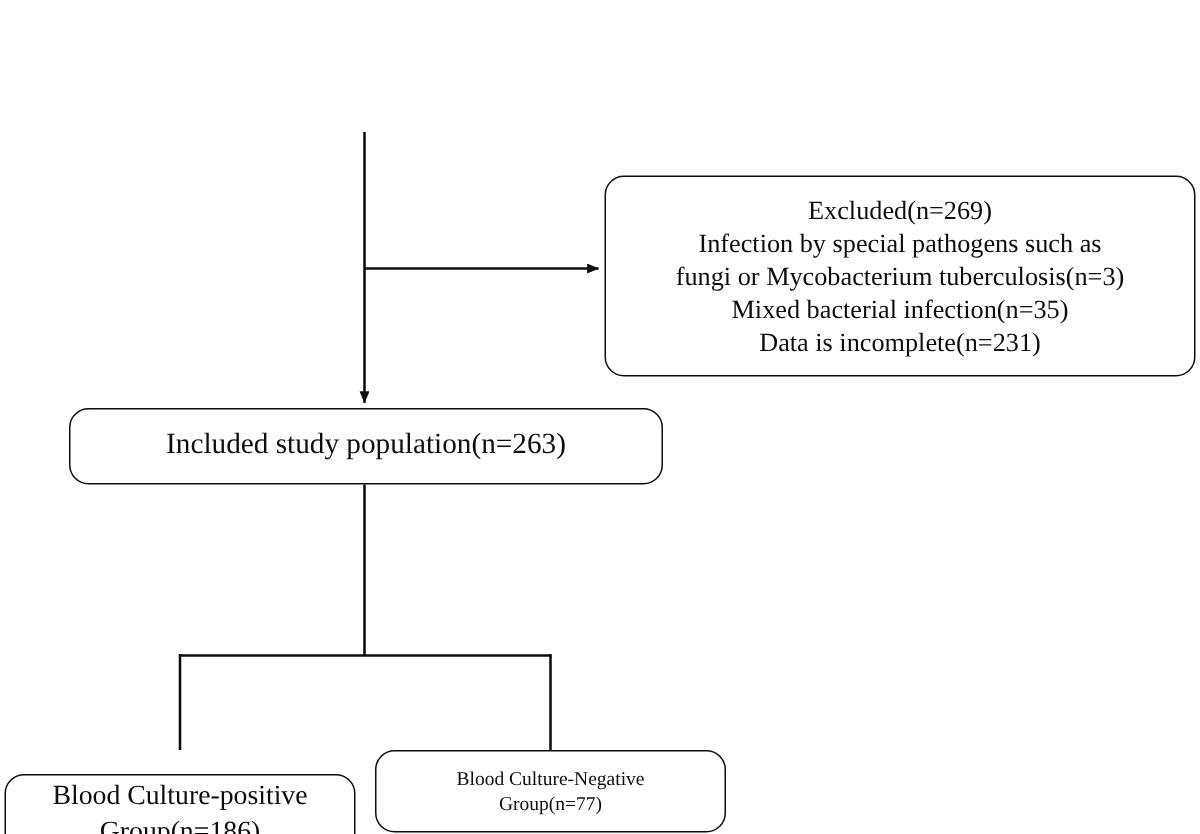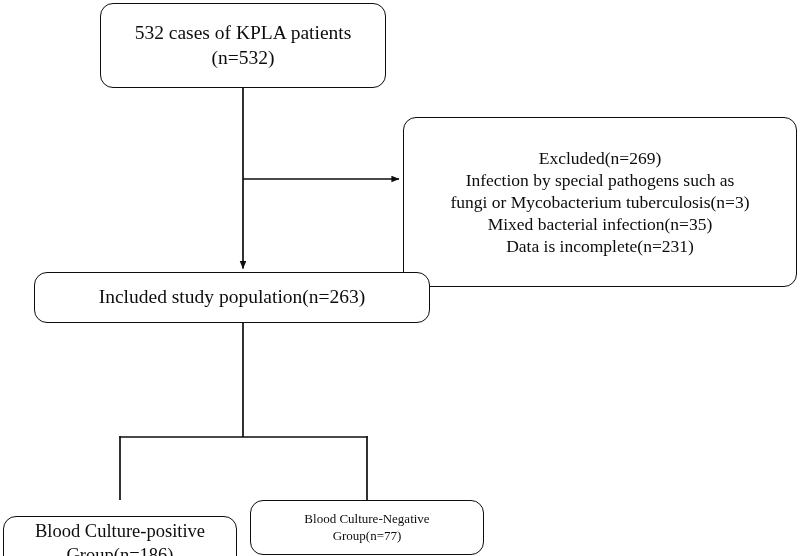--- a/index.html
+++ b/index.html
@@ -31,22 +31,22 @@
     background: #ffffff;
     display: flex;
     align-items: center;
     justify-content: center;
     text-align: center;
     color: #0d0d0d;
     line-height: 1.26;
     white-space: pre-line;
   }
   #node-source  { left: 100px; top: 3px;   width: 286px; height: 85px;  font-size: 19.5px; }
-  #node-excluded{ left: 403px; top: 117px; width: 394px; height: 170px; font-size: 17.5px; }
-  #node-included{ left: 34px;  top: 272px; width: 396px; height: 51px;  font-size: 19.5px; }
+  #node-excluded{ left: 403px; top: 117px; width: 394px; height: 134px; font-size: 17.5px; }
+  #node-included{ left: 46px;  top: 272px; width: 396px; height: 51px;  font-size: 19.5px; }
   #node-positive{ left: 3px;   top: 500px; width: 234px; height: 55px;  font-size: 18.5px; margin-top: 16px; }
   #node-negative{ left: 250px; top: 500px; width: 234px; height: 55px;  font-size: 13px; }
 </style>
 </head>
 <body>
 
 <div id="canvas">
 
   <svg class="edges" viewBox="0 0 800 556" xmlns="http://www.w3.org/2000/svg">
     <defs>
@@ -61,22 +61,20 @@
 
     <line x1="243" y1="323" x2="243" y2="437" stroke="#0d0d0d" stroke-width="1.7"></line>
 
     <line x1="119.5" y1="437" x2="367.5" y2="437" stroke="#0d0d0d" stroke-width="1.7"></line>
 
     <line x1="120" y1="436" x2="120" y2="500" stroke="#0d0d0d" stroke-width="1.7"></line>
 
     <line x1="367" y1="436" x2="367" y2="500" stroke="#0d0d0d" stroke-width="1.7"></line>
   </svg>
 
-  <div class="node" id="node-source">532 cases of KPLA patients
-(n=532)</div>
 
   <div class="node" id="node-excluded">Excluded(n=269)
 Infection by special pathogens such as
 fungi or Mycobacterium tuberculosis(n=3)
 Mixed bacterial infection(n=35)
 Data is incomplete(n=231)</div>
 
   <div class="node" id="node-included">Included study population(n=263)</div>
 
   <div class="node" id="node-positive">Blood Culture-positive

